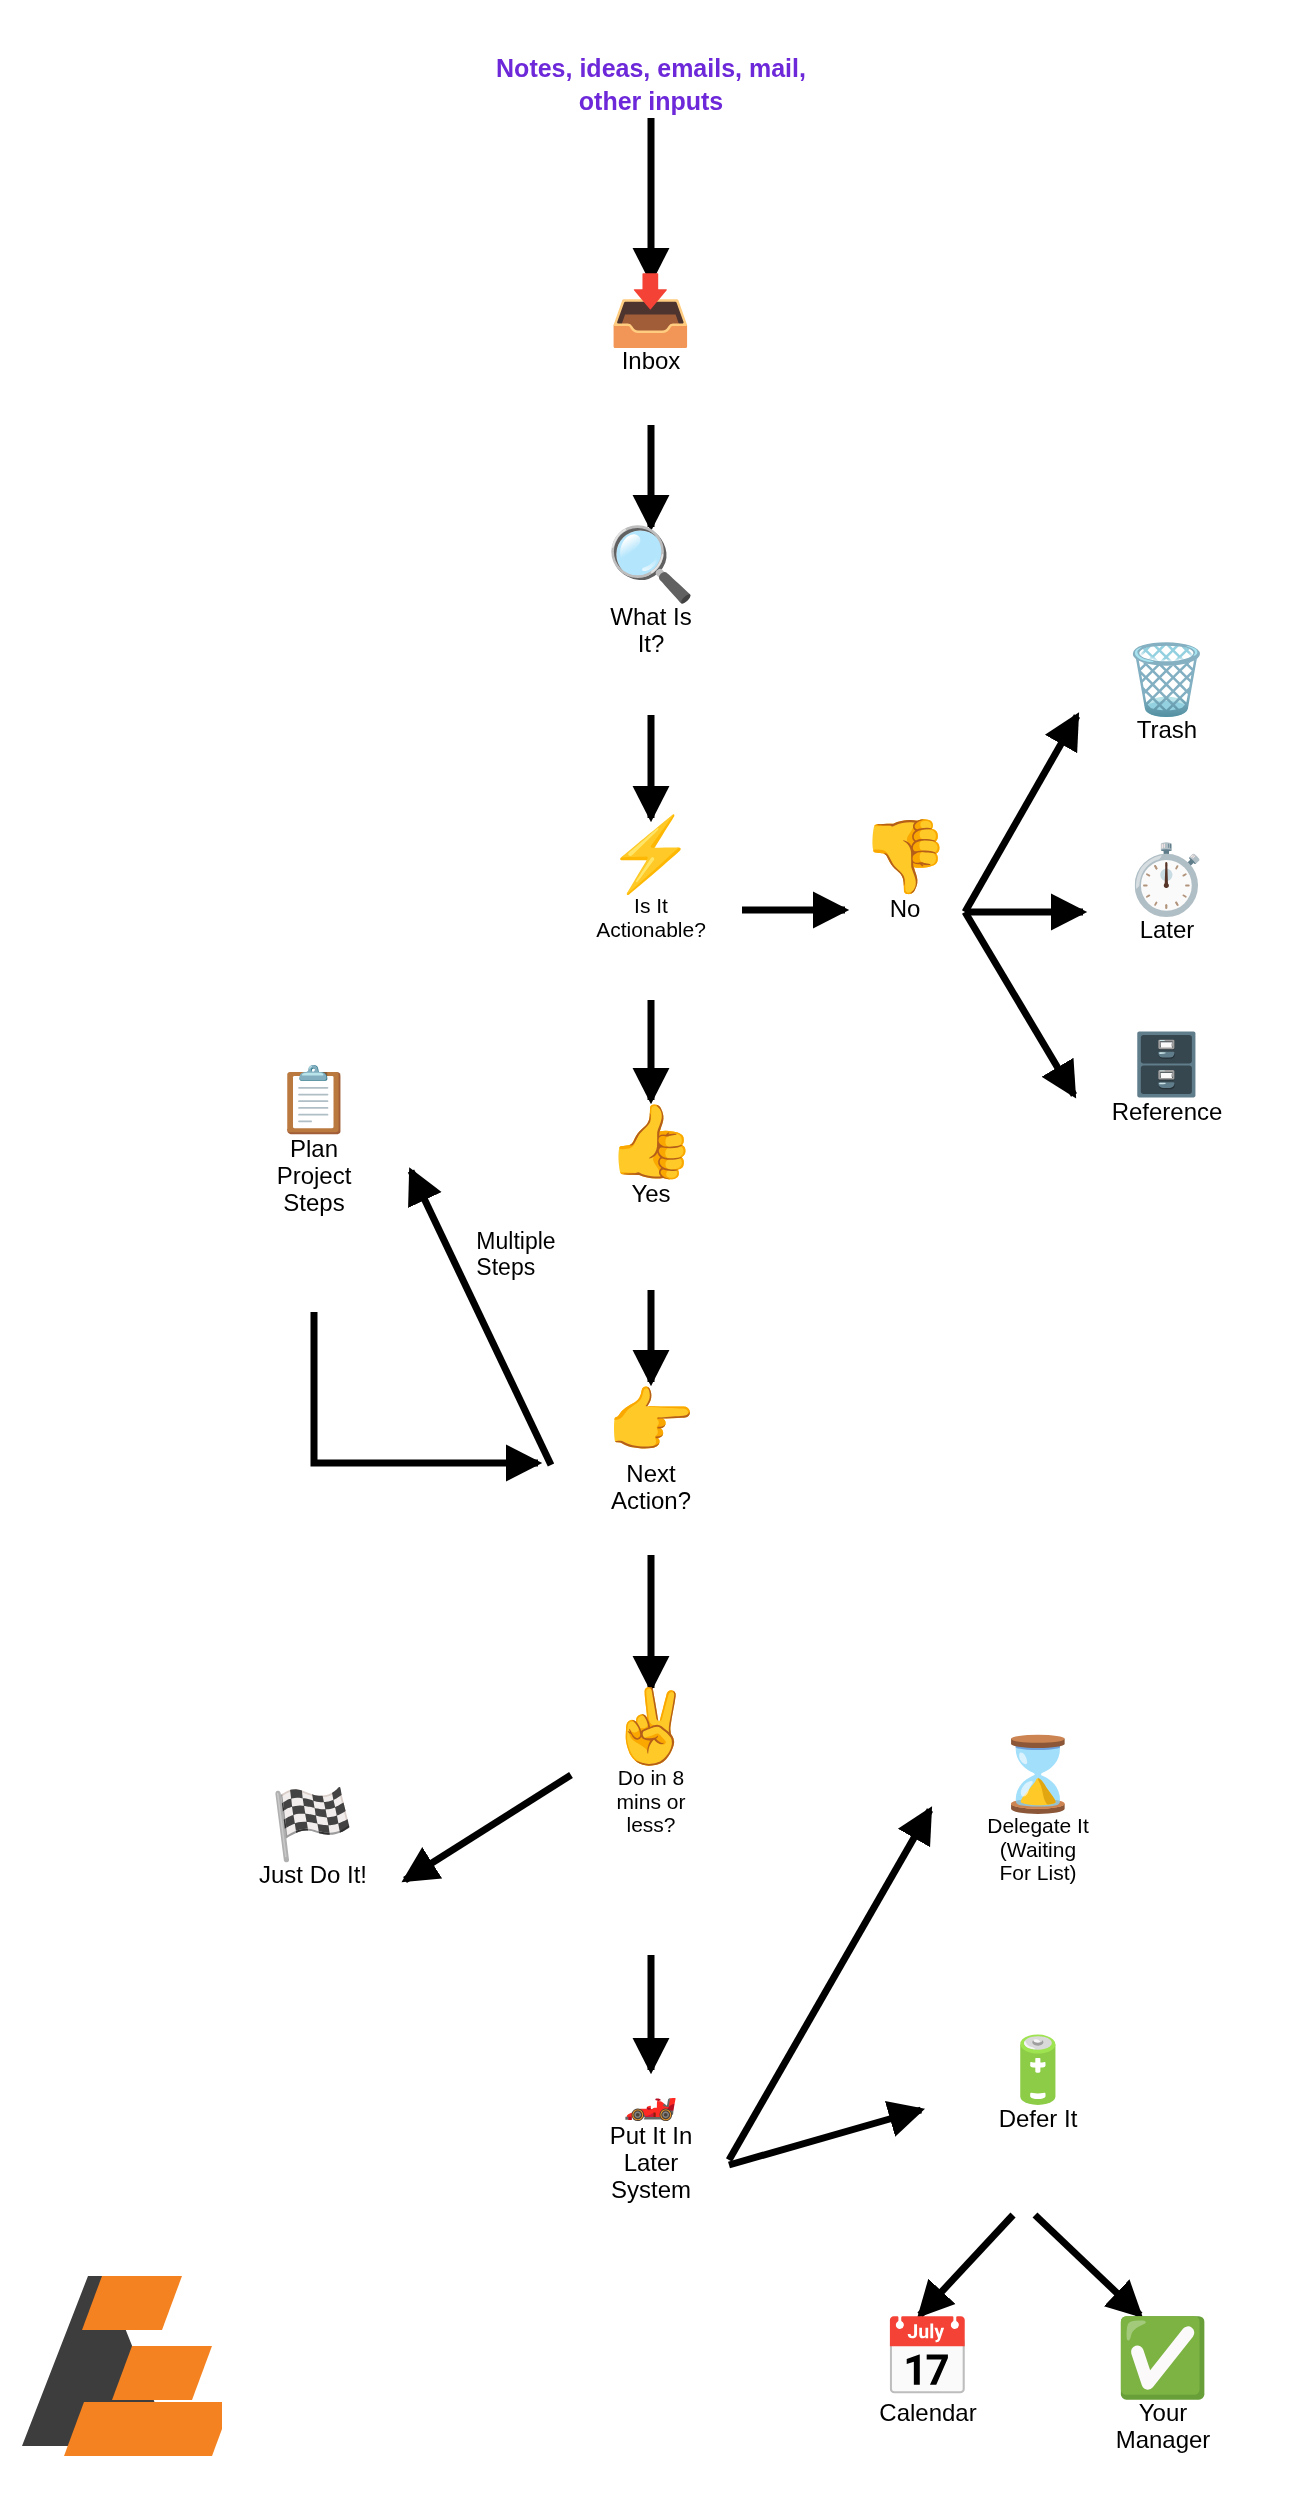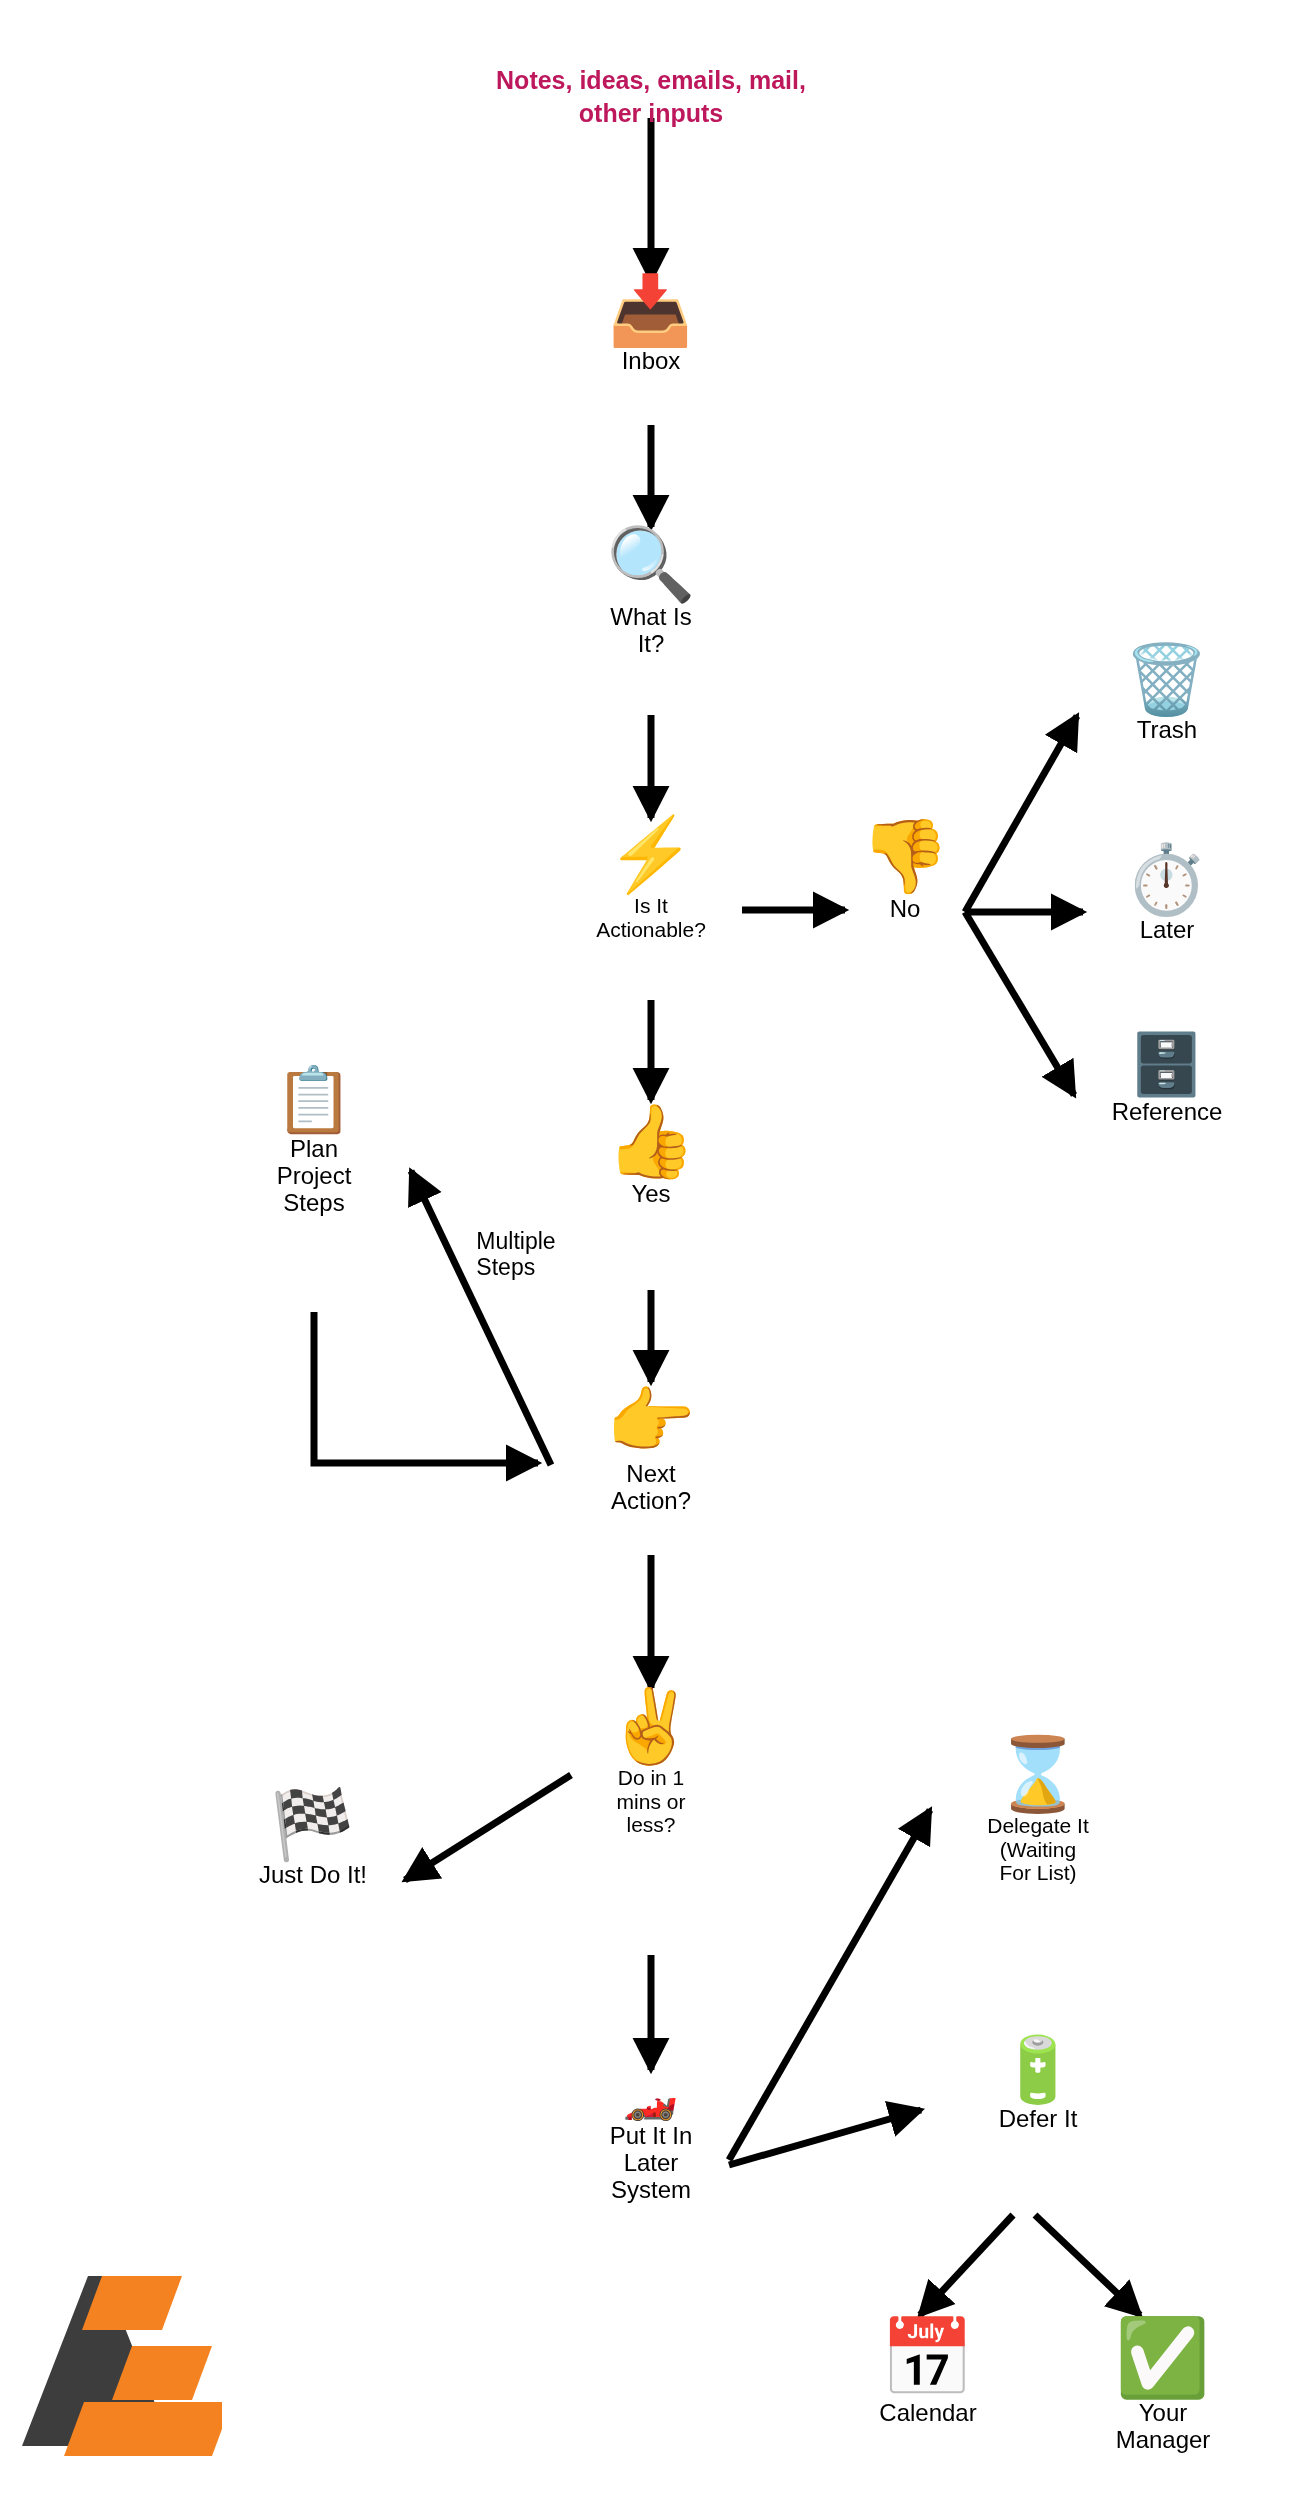--- a/index.html
+++ b/index.html
@@ -52,28 +52,28 @@
   .g-68 { font-size: 68px; }
   .g-72 { font-size: 72px; }
   .g-76 { font-size: 76px; }
   .g-44 { font-size: 44px; }
   .lbl-23 { font-size: 21px; }
   .lbl-24 { font-size: 24px; }
 
   #header-text {
     position: absolute;
     left: 651px;
-    top: 64px;
+    top: 52px;
     transform: translateX(-50%);
     width: 460px;
     text-align: center;
     font-size: 25px;
     font-weight: bold;
     line-height: 1.3;
-    color: #be185d;
+    color: #6d28d9;
     white-space: pre-line;
   }
   .edge-label {
     position: absolute;
     transform: translateX(-50%);
     text-align: left;
     font-size: 23px;
     font-weight: normal;
     color: #000000;
     line-height: 1.15;
@@ -191,21 +191,21 @@
   </div>
 
   <div class="node" style="left:651px; top:1385px;">
     <span class="glyph g-72">👉</span>
     <span class="label lbl-24">Next
 Action?</span>
   </div>
 
   <div class="node" style="left:651px; top:1690px;">
     <span class="glyph g-72">✌️</span>
-    <span class="label lbl-23">Do in 1
+    <span class="label lbl-23">Do in 8
 mins or
 less?</span>
   </div>
 
   <div class="node" style="left:313px; top:1790px;">
     <span class="glyph g-68">🏁</span>
     <span class="label lbl-24">Just Do It!</span>
   </div>
 
   <div class="node" style="left:651px; top:2075px;">

